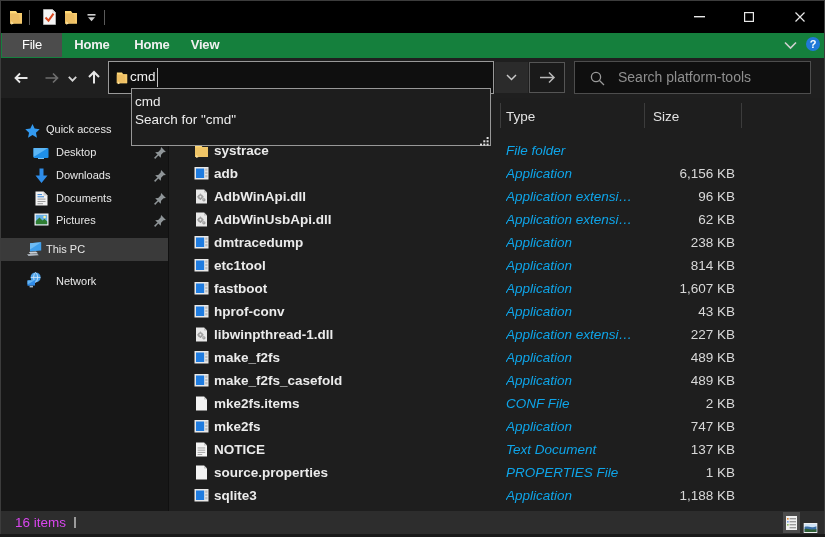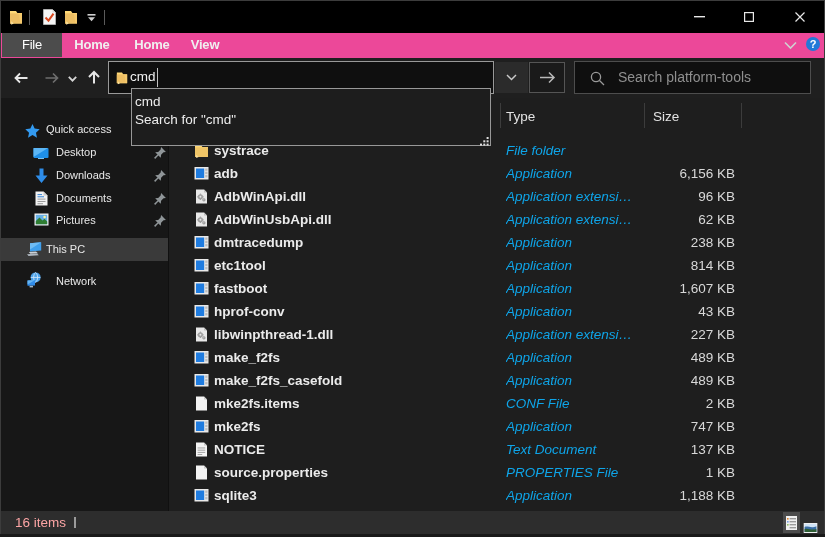--- a/index.html
+++ b/index.html
@@ -8,21 +8,21 @@
          -webkit-font-smoothing:antialiased; }
   .abs { position:absolute; }
 
   
   #titlebar { left:0; top:0; width:825px; height:33px; background:#000;
               border-top:1px solid #3c3c3c; border-left:1px solid #3c3c3c; border-right:1px solid #3c3c3c; }
   #title { left:106px; top:6px; color:#eee; font-size:15px;margin-top:36px; }
   .tsep { width:1px; height:15px; background:#5a5a5a; top:9px; }
 
   
-  #menubar { left:0; top:33px; width:825px; height:25px; background:#ec4899;
+  #menubar { left:0; top:33px; width:825px; height:25px; background:#15803d;
              border-left:1px solid #3c3c3c; border-right:1px solid #3c3c3c;padding-left:14px; }
   #filetab { left:1px; top:0; width:60px; height:24px; background:#4c4c4c; color:#fff;
              font-size:13px; letter-spacing:-0.2px; text-align:center; line-height:24px; }
   .mtab { top:0; height:25px; line-height:24px; color:#f0f0f0; font-size:13px; letter-spacing:-0.2px; text-align:center;font-weight:bold; }
 
   
   #navrow { left:0; top:58px; width:825px; height:40px; background:#1f1f1f;
             border-left:1px solid #3c3c3c; border-right:1px solid #3c3c3c; }
 
   #addrbar { left:107px; top:3px; width:386px; height:33px; background:#0f0f0f;
@@ -411,21 +411,21 @@
   <div class="frow" style="top:386px">
       <svg class="ficon" viewBox="0 0 15 15">
         <use href="#i-app"></use>
       </svg>
       <span class="fname">sqlite3</span>
       <span class="ftype">Application</span>
       <span class="fsize">1,188 KB</span>
     </div>
 </div>
 <div class="abs" id="statusbar">
-  <div class="abs" style="left:14px;top:4px;color:#fca5a5;font-size:13.5px">16 items</div>
+  <div class="abs" style="left:14px;top:4px;color:#d946ef;font-size:13.5px">16 items</div>
   <div class="abs" style="left:73px;top:6px;width:1.5px;height:11px;background:#9a9a9a"></div>
   <div class="abs" style="left:782px;top:1px;width:17px;height:21px;background:#4c4c4c">
     <svg class="abs" style="left:3px;top:4px" width="11" height="14" viewBox="0 0 11 14">
       <rect x="0" y="0" width="11" height="14" fill="#f0f0f0"></rect>
       <rect x="1" y="2" width="1.6" height="1.6" fill="#e08330"></rect>
       <rect x="3.6" y="2" width="6.4" height="1.4" fill="#9b9b9b"></rect>
       <rect x="1" y="5" width="1.6" height="1.6" fill="#7ca0e0"></rect>
       <rect x="3.6" y="5" width="6.4" height="1.4" fill="#9b9b9b"></rect>
       <rect x="1" y="8" width="1.6" height="1.6" fill="#8fbc66"></rect>
       <rect x="3.6" y="8" width="6.4" height="1.4" fill="#9b9b9b"></rect>

